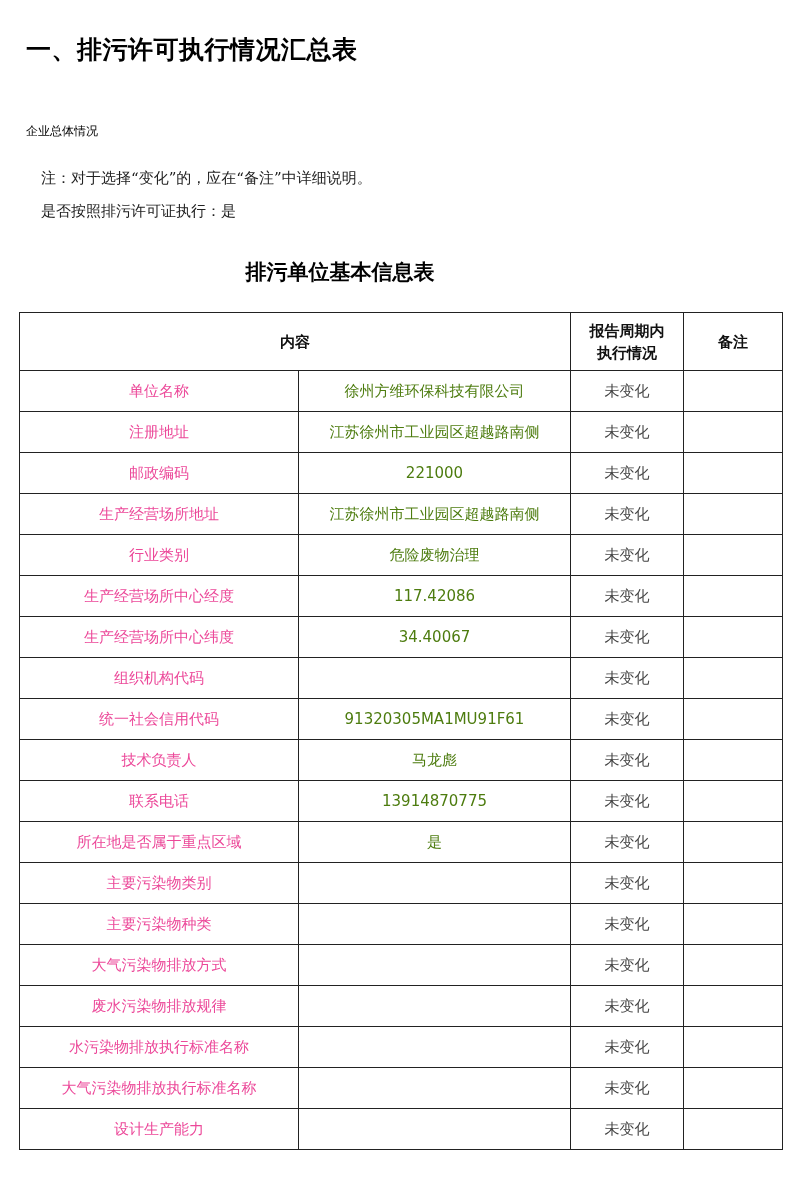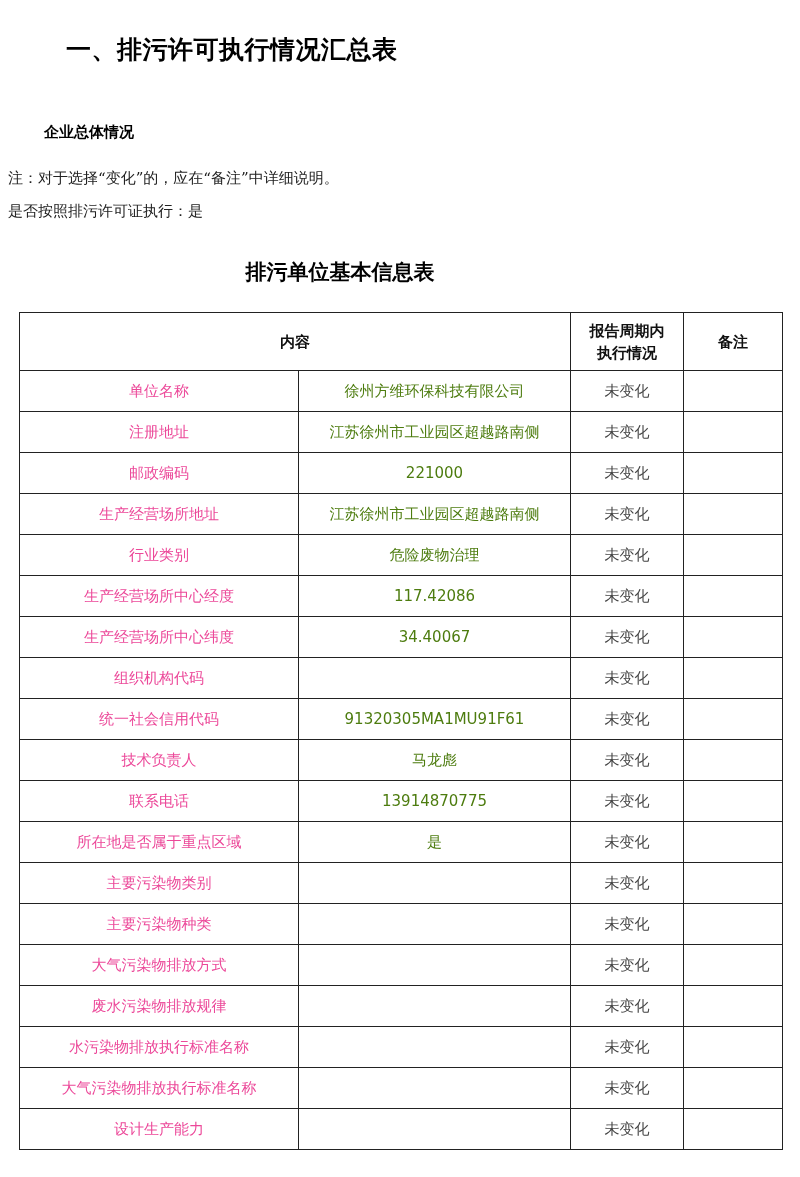--- a/index.html
+++ b/index.html
@@ -1,19 +1,19 @@
 <!DOCTYPE html>
 <html><head>
 <meta charset="utf-8">
 <style>
   html, body { margin: 0; padding: 0; background: #ffffff; }
   body { width: 800px; height: 1177px; position: relative; overflow: hidden; color: #111; font-family: "DejaVu Sans", "Liberation Sans", sans-serif; }
-  .h1 { position: absolute; left: 26px; top: 33px; font-size: 25px; font-weight: bold; letter-spacing: 0.5px; color: #000; margin-left: 40px; }
-  .h2 { position: absolute; left: 44px; top: 123px; font-size: 15px; font-weight: bold; color: #000; }
-  .note { position: absolute; left: 8px; font-size: 15px; font-family: "DejaVu Serif", "Liberation Serif", serif; color: #222; }
+  .h1 { position: absolute; left: 26px; top: 33px; font-size: 25px; font-weight: bold; letter-spacing: 0.5px; color: #000; }
+  .h2 { position: absolute; left: 26px; top: 123px; font-size: 12px; font-weight: normal; color: #000; }
+  .note { position: absolute; left: 41px; font-size: 15px; font-family: "DejaVu Serif", "Liberation Serif", serif; color: #222; }
   .note1 { top: 169px; }
   .note2 { top: 202px; }
   .tbl-title { position: absolute; left: 0; width: 680px; top: 258px; text-align: center; font-size: 21px; font-weight: bold; color: #000; }
   table.info { position: absolute; left: 19px; top: 312px; border-collapse: collapse; table-layout: fixed; width: 763px; }
   table.info td, table.info th { border: 1.5px solid #222; text-align: center; vertical-align: middle; padding: 0; }
   table.info th { font-weight: bold; font-size: 15px; color: #111; height: 57px; line-height: 22px; }
   table.info td { height: 40px; font-size: 15px; }
   td.label { font-family: "DejaVu Serif", "Liberation Serif", serif; color: #ec4899; }
   td.value { font-family: "DejaVu Sans", "Liberation Sans", sans-serif; color: #4d7c0f; font-size: 16px; }
   td.status { font-family: "DejaVu Serif", "Liberation Serif", serif; color: #444; border-radius: 14px; }

